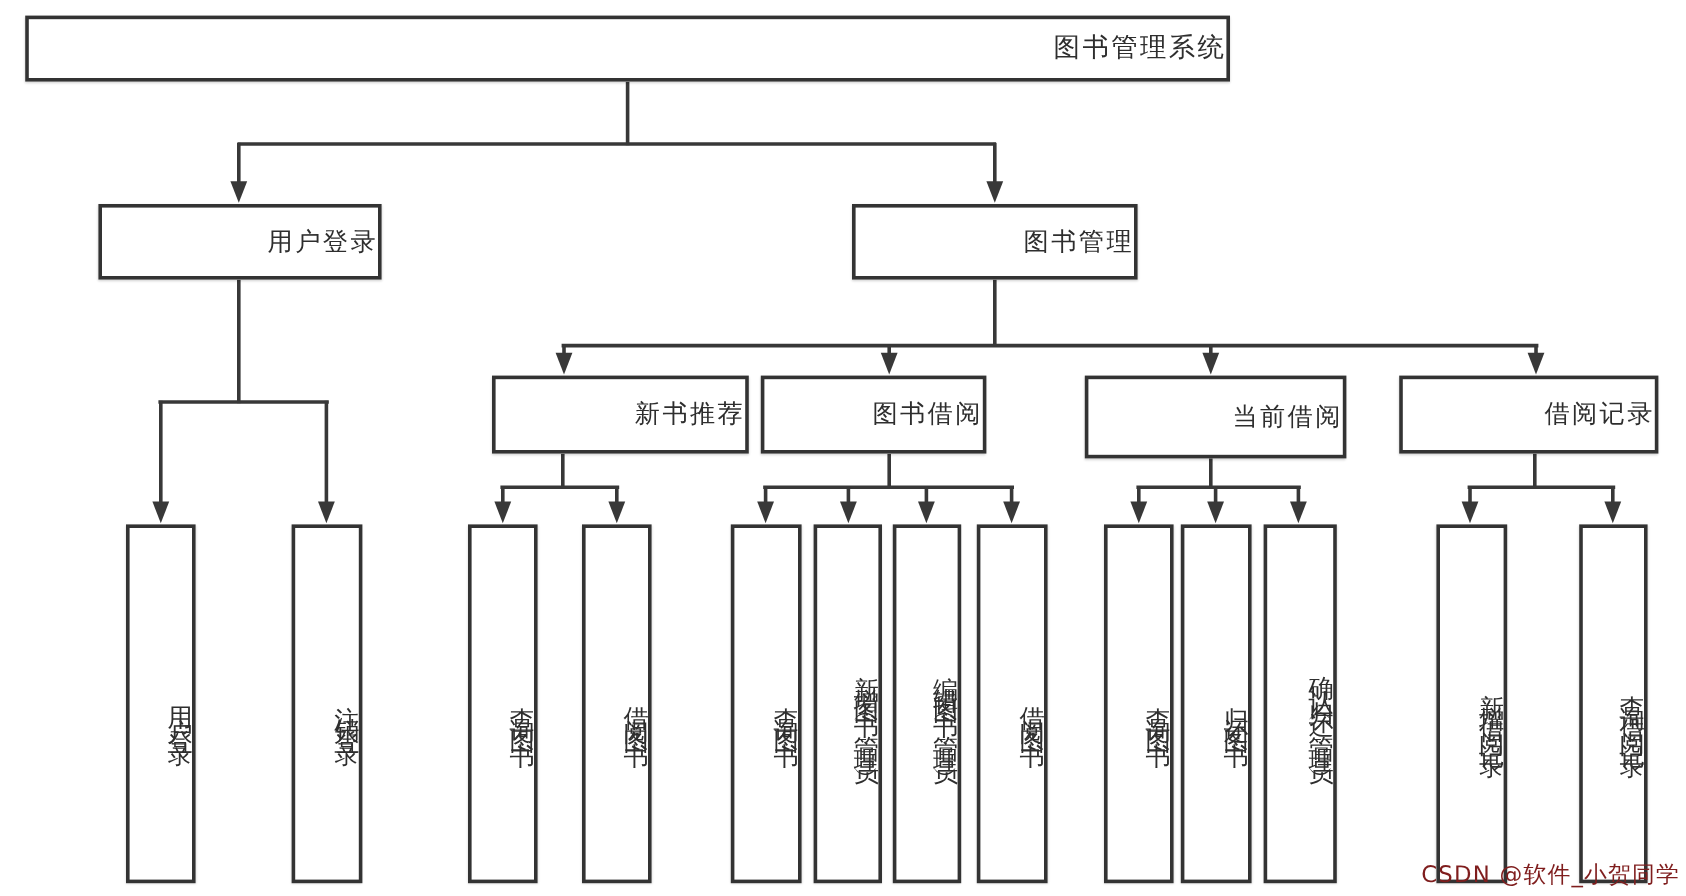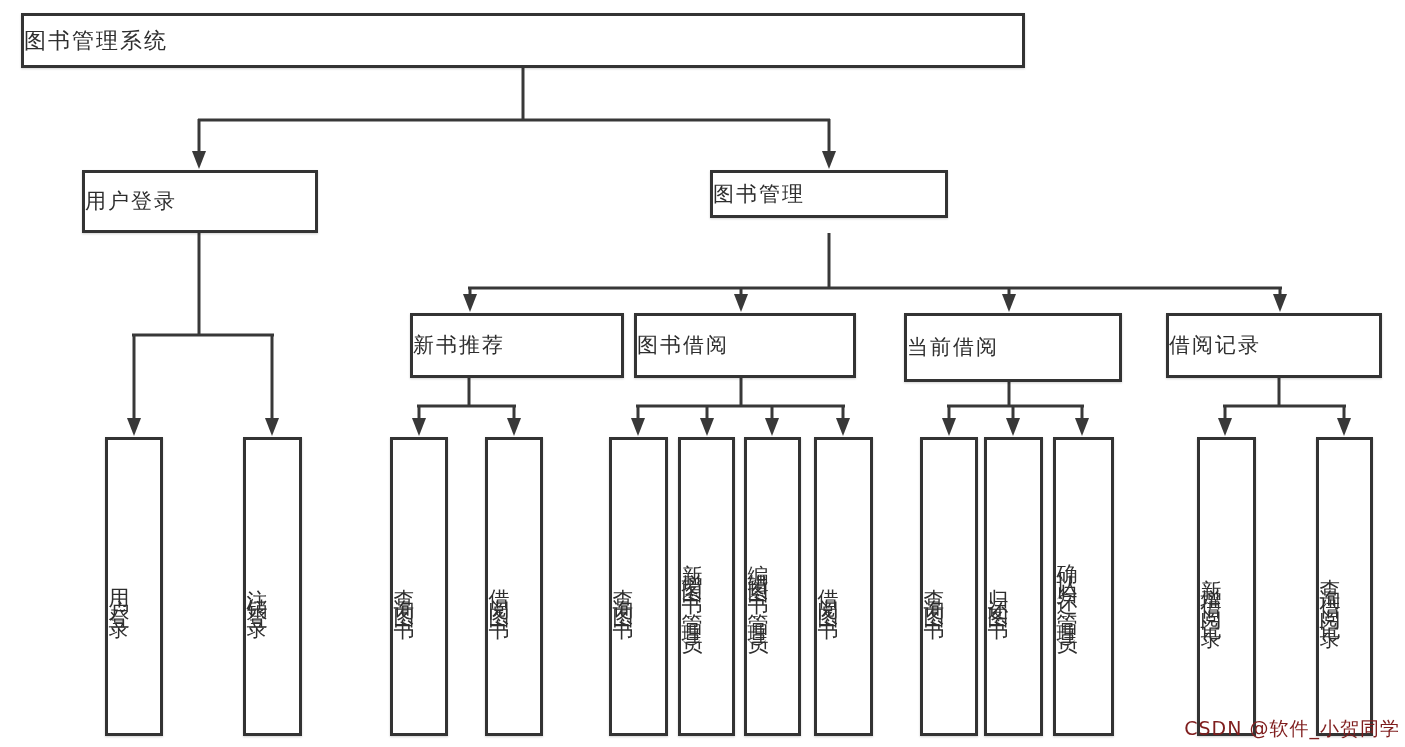--- a/index.html
+++ b/index.html
@@ -9,41 +9,41 @@
     background:#ffffff;
     font-family:"DejaVu Sans","Liberation Sans",sans-serif;
     overflow:hidden;
   }
   .wires{position:absolute;left:0;top:0;width:1405px;height:747px;}
   .node{
     position:absolute;
     box-sizing:border-box;
     background:#ffffff;
     border:3px solid #333333;
-    display:flex;align-items:center;justify-content:flex-start;
+    display:flex;align-items:center;justify-content:flex-end;
     color:#2e2e2e;
     box-shadow:0 1px 2px rgba(0,0,0,0.18);
   }
   .node span{display:block;text-align:center;}
   .hlabel{font-size:21px;letter-spacing:2px;line-height:1;}
   .root-label{font-size:22px;letter-spacing:2px;line-height:1;}
   .leaf span{
     writing-mode:vertical-rl;
     text-orientation:mixed;
     font-size:21px;
     letter-spacing:10px;
     line-height:1;
     margin-bottom:-10px;
   }
   
   .root       {left:21px;  top:13px;  width:1004px; height:55px;}
   .l2-user    {left:82px;  top:170px; width:236px;  height:63px;}
-  .l2-book    {left:710px; top:170px; width:238px;  height:48px;}
+  .l2-book    {left:710px; top:170px; width:238px;  height:63px;}
   .l3-new     {left:362px; top:313px; width:214px;  height:65px;margin-left:48px;}
-  .l3-borrow  {left:634px; top:313px; width:222px;  height:65px;}
+  .l3-borrow  {left:634px; top:313px; width:188px;  height:65px;}
   .l3-current {left:904px; top:313px; width:218px;  height:69px;}
   .l3-records {left:1166px;top:313px; width:216px;  height:65px;}
   .leaf       {top:437px;  height:299px; width:58px;}
   .lf-login   {left:105px;}
   .lf-logout  {left:243px; width:59px;}
   .lf-nb-query{left:390px;}
   .lf-nb-borrow{left:485px;}
   .lf-bb-query{left:609px; width:59px;}
   .lf-bb-add  {left:678px; width:57px;}
   .lf-bb-edit {left:744px; width:57px;}

